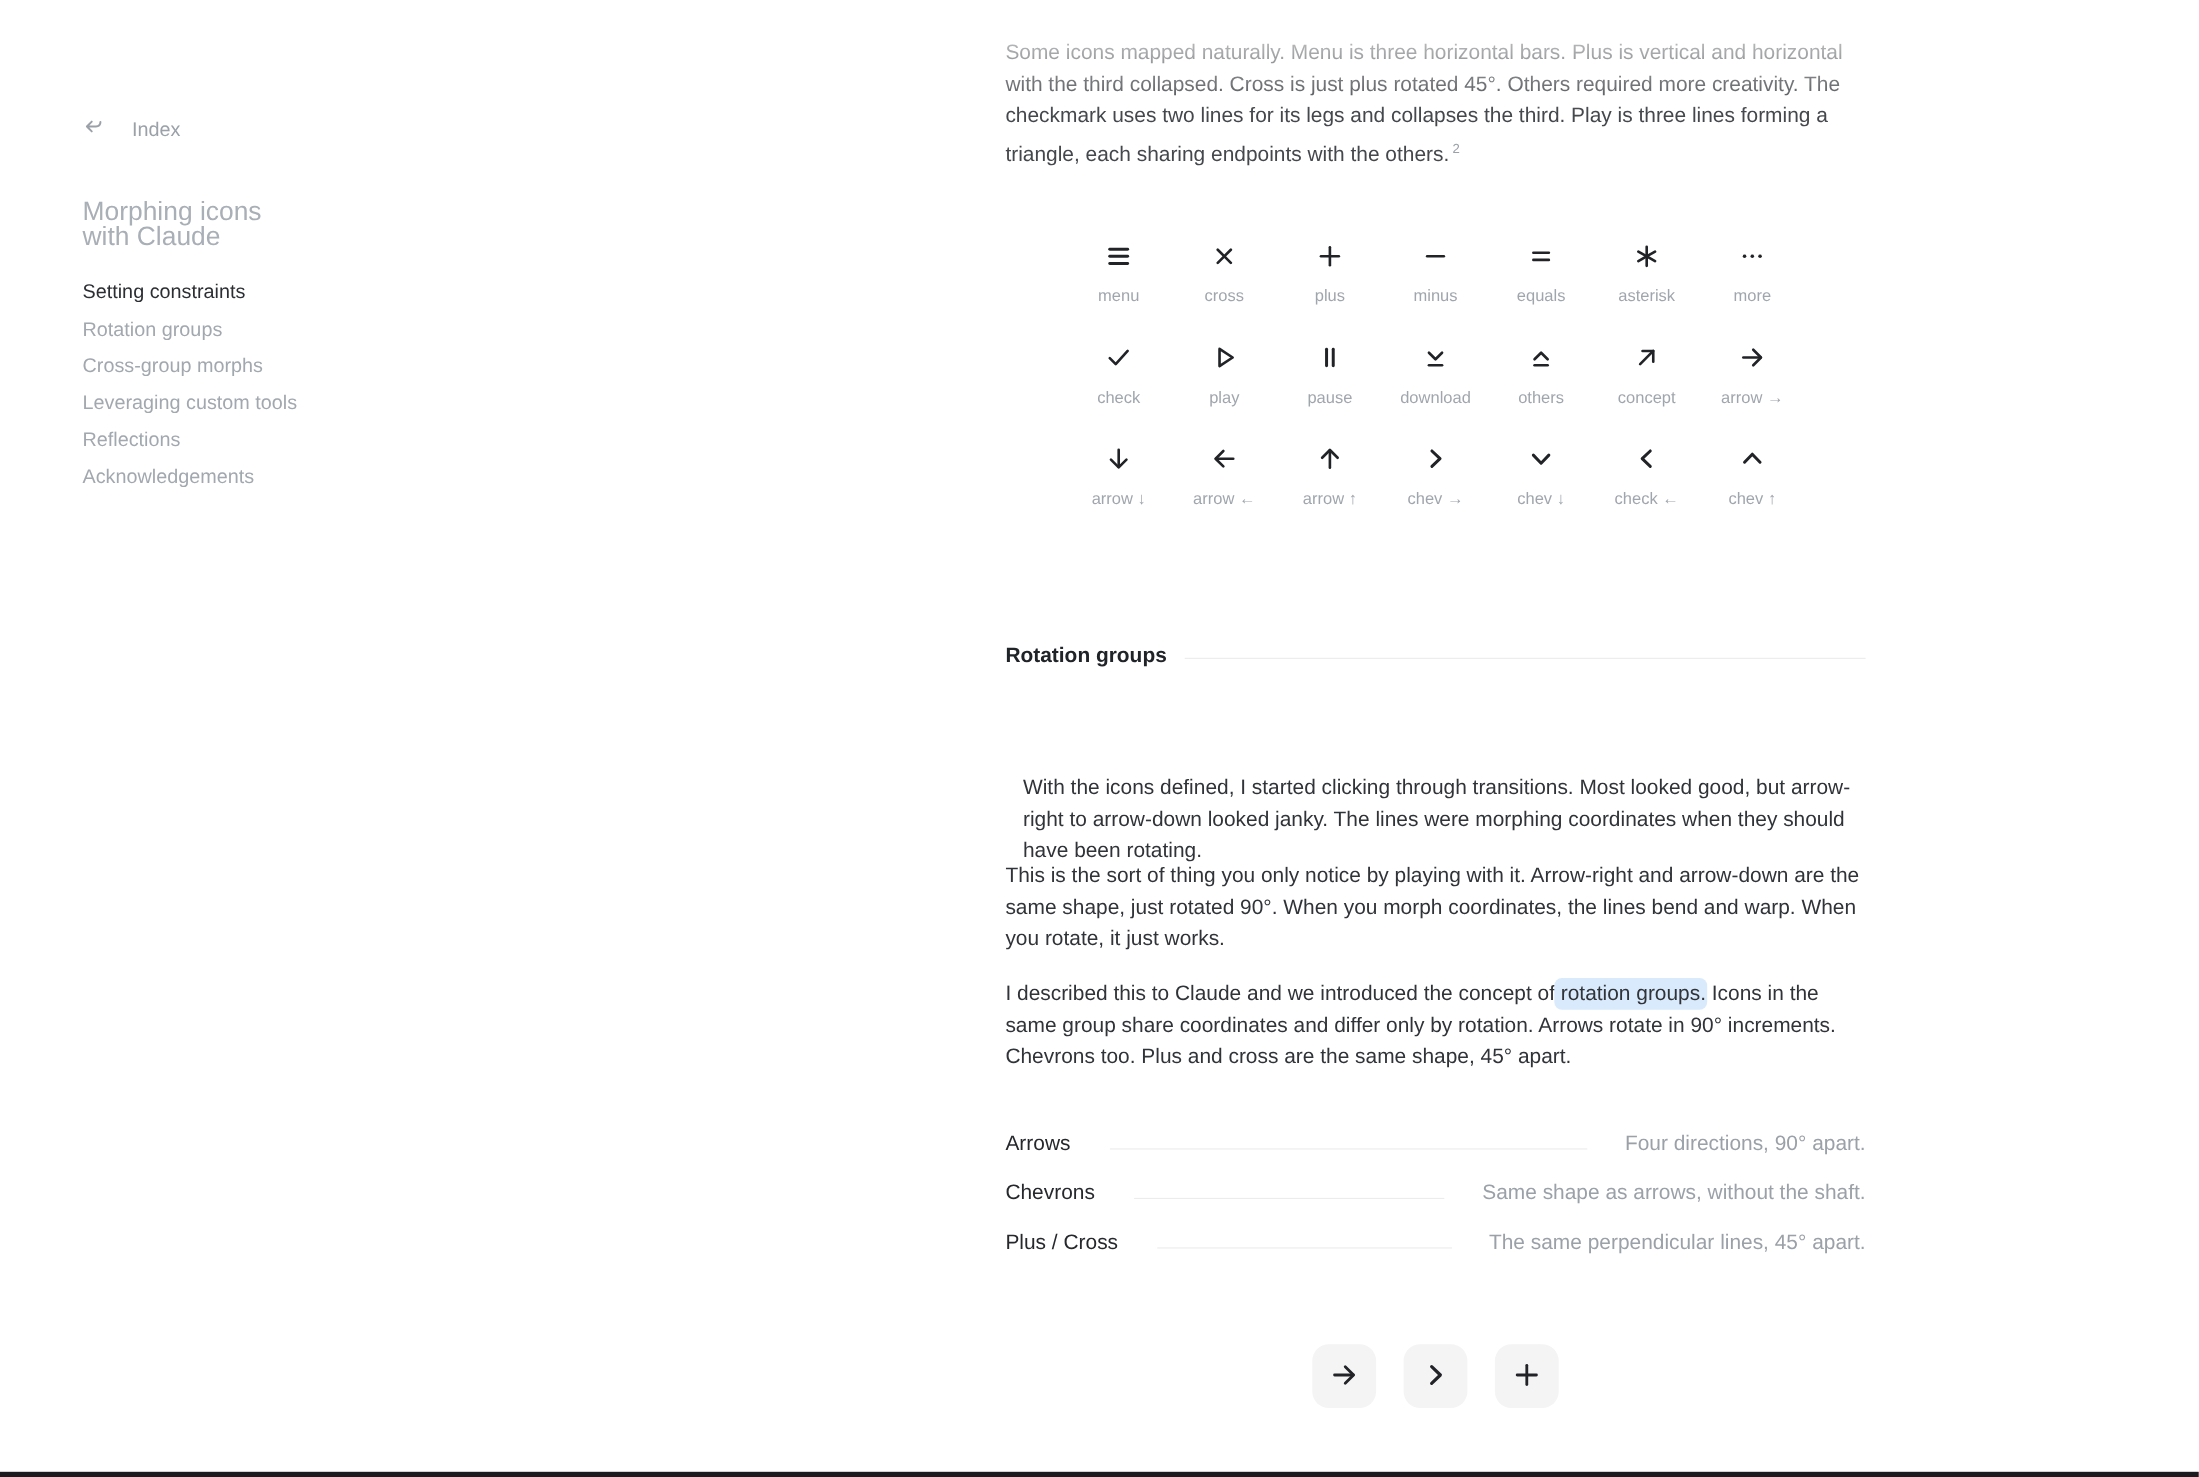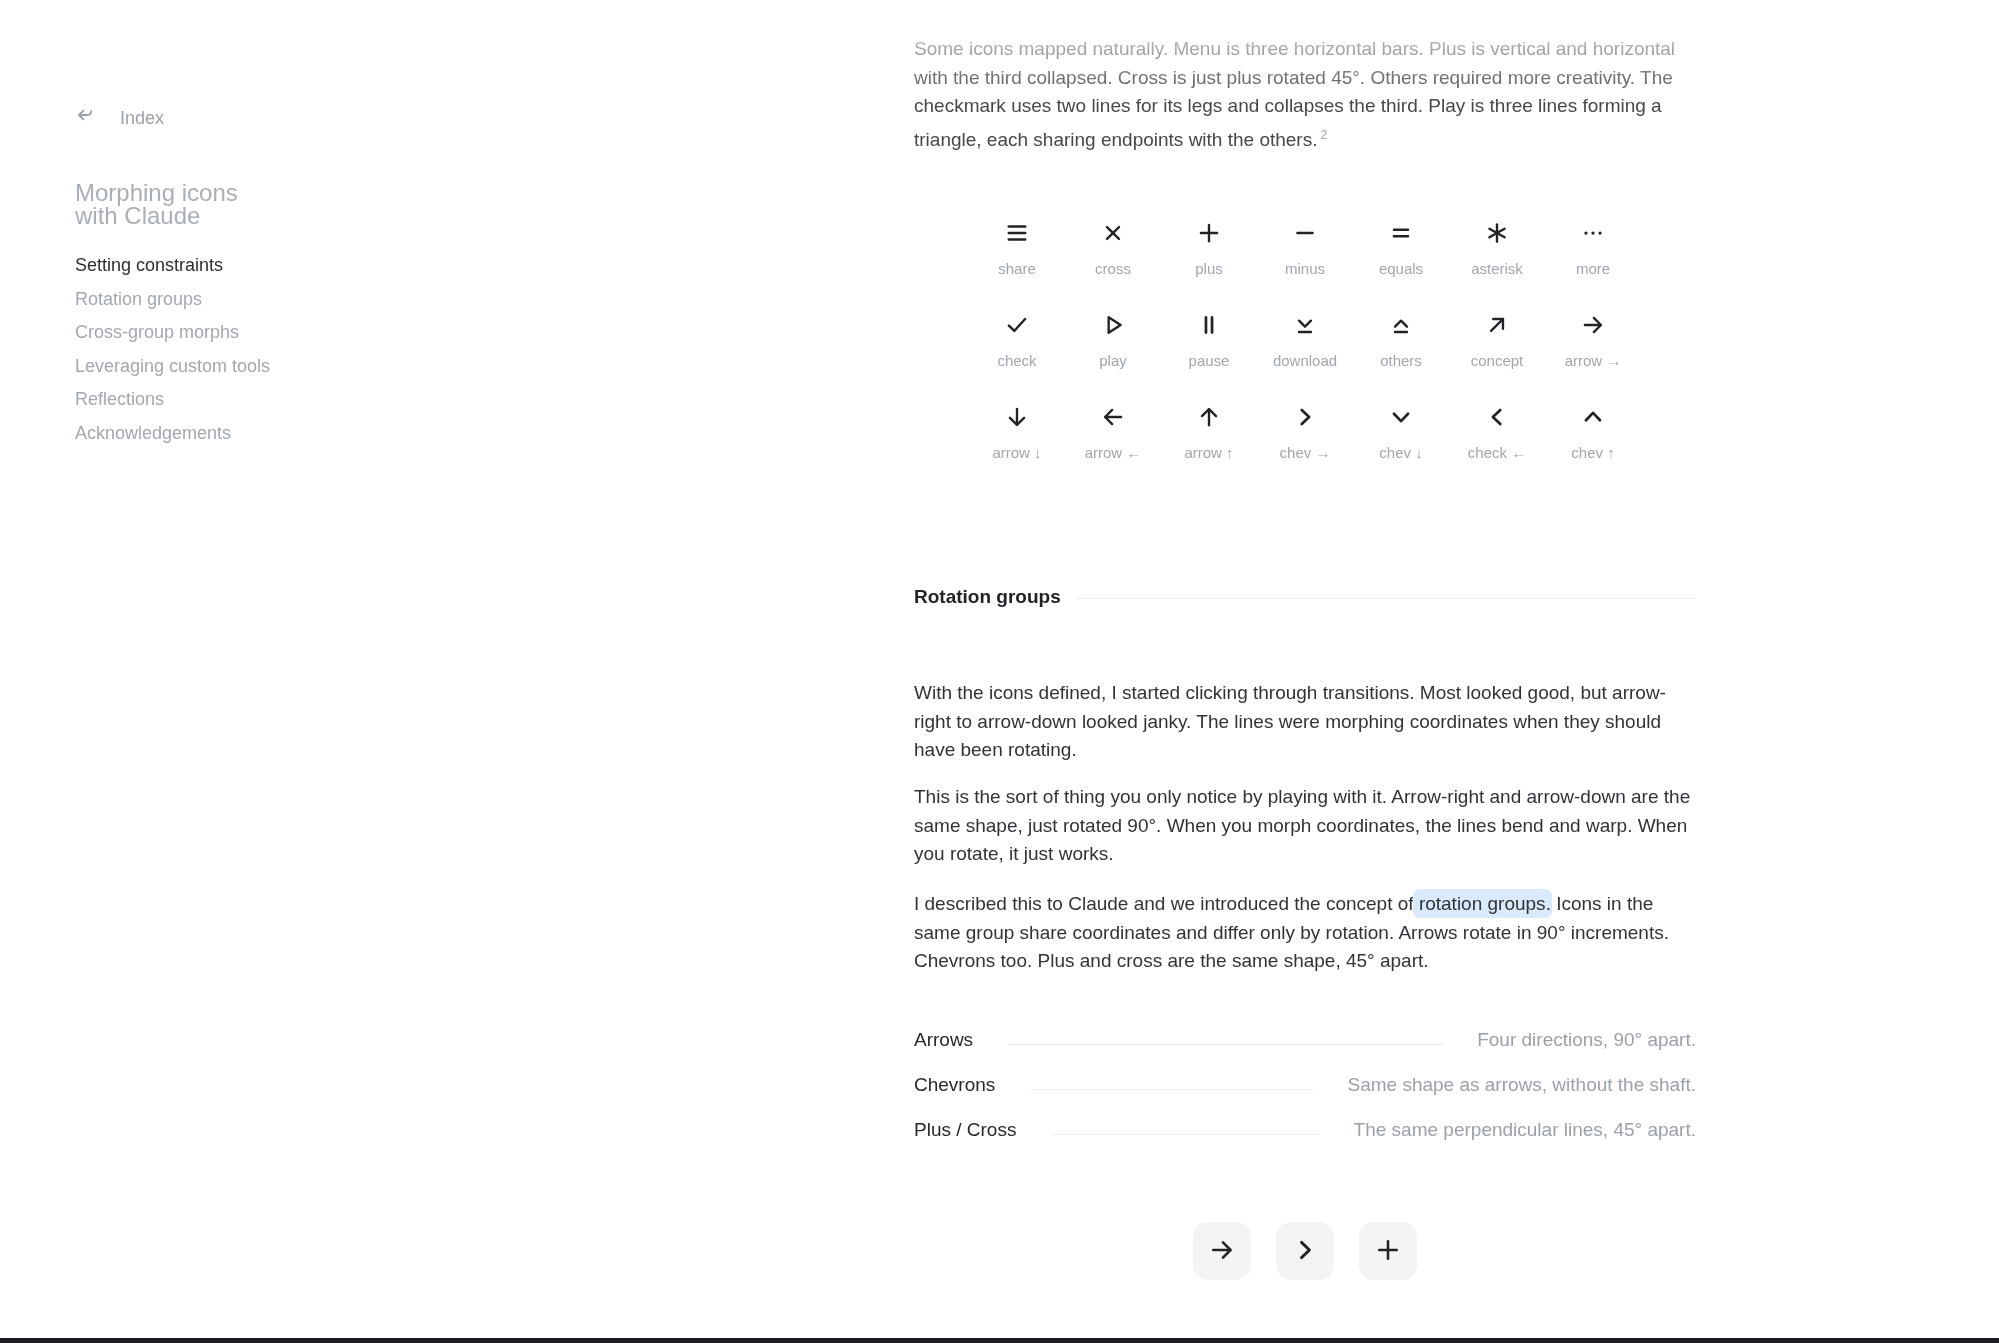--- a/index.html
+++ b/index.html
@@ -34,21 +34,21 @@
   }
   .cell { width:96px; height:74px; display:flex; flex-direction:column; align-items:center; cursor:pointer; }
   .cell svg { width:26px; height:26px; margin-top:16px; }
   .cell .glabel { margin-top:10px; font-size:15px; color:#a0a6ad; white-space:nowrap; }
 
   .section-heading { position:absolute; top:586px; left:0; width:100%; display:flex; align-items:center; gap:16px; }
   .section-heading .h { font-size:19px; font-weight:bold; color:#202327; white-space:nowrap; }
   .section-heading .rule { flex:1; border-top:1px solid #ececec; margin-top:3px; }
 
   .para { position:absolute; left:0; width:100%; font-size:19px; line-height:28.5px; color:#303337; }
-  .p1 { top:660px; } .p2 { top:764px; } .p3 { top:871px; }
+  .p1 { top:684px;margin-left:16px; } .p2 { top:764px; } .p3 { top:871px; }
   .hl { background:#d9eafc; border-radius:7px; padding:4px 6px; margin:-4px -6px; }
 
   .defs { position:absolute; top:1008px; left:0; width:100%; }
   .def-row { display:flex; align-items:flex-end; height:45px;gap:22px; }
   .term { font-size:19px; color:#26282c; white-space:nowrap; padding-bottom:2px; }
   .leader { flex:1; border-bottom:1px solid #ececec; margin:0 12px 8px 14px; }
   .desc { font-size:19px; color:#9ba1a8; white-space:nowrap; padding-bottom:2px; }
 
   .nav-buttons { position:absolute; top:1222px; left:0; width:100%; display:flex; justify-content:center; gap:25px; }
   .nav-btn {
@@ -93,21 +93,21 @@
 
     <div class="icon-grid">
       <div class="cell">
         <span><svg viewBox="0 0 24 24">
               <g class="ic ic-thick">
                 <path d="M4.5 6 H19.5"></path>
                 <path d="M4.5 12 H19.5"></path>
                 <path d="M4.5 18 H19.5"></path>
               </g>
             </svg></span>
-        <span class="glabel">share</span>
+        <span class="glabel">menu</span>
       </div>
       <div class="cell">
         <span><svg viewBox="0 0 24 24">
               <g class="ic">
                 <path d="M6.5 6.5 L17.5 17.5"></path>
                 <path d="M17.5 6.5 L6.5 17.5"></path>
               </g>
             </svg></span>
         <span class="glabel">cross</span>
       </div>

